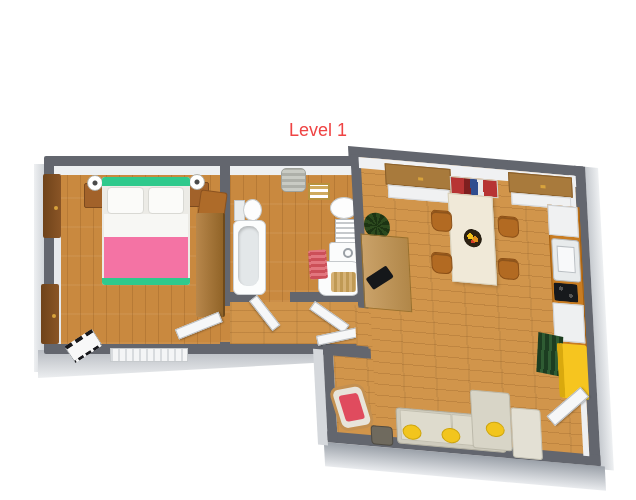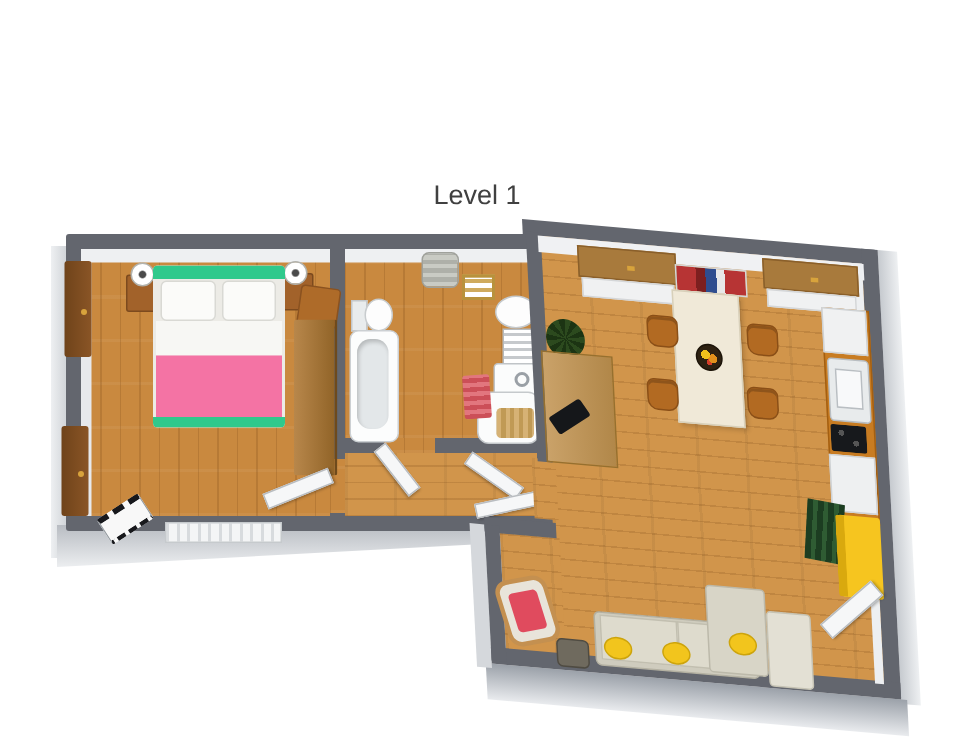--- a/index.html
+++ b/index.html
@@ -1,21 +1,21 @@
 <!DOCTYPE html>
 <html><head>
 <meta charset="utf-8">
 <style>
   html,body{margin:0;padding:0;background:#fff;}
   #stage{position:relative;width:636px;height:500px;background:#ffffff;overflow:hidden;
          font-family:"Liberation Sans", sans-serif;}
   .abs{position:absolute;}
 
   
-  #plan-title{left:0;top:120px;width:636px;text-align:center;font-size:18px;color:#404040;}
+  #plan-title{left:0;top:120px;width:636px;text-align:center;font-size:18px;color:#ef4444;}
 
   
   .wall{background:#63666e;}
   .wood-v{background-color:#c9893f;
     background-image:repeating-linear-gradient(90deg, rgba(110,62,16,.20) 0 1px, rgba(0,0,0,0) 1px 13px),
                      repeating-linear-gradient(0deg, rgba(255,255,255,.05) 0 2px, rgba(0,0,0,0) 2px 29px);}
   .wood-h{background-color:#d1954b;
     background-image:repeating-linear-gradient(0deg, rgba(110,62,16,.18) 0 1px, rgba(0,0,0,0) 1px 11px),
                      repeating-linear-gradient(90deg, rgba(0,0,0,.05) 0 2px, rgba(0,0,0,0) 2px 33px);}
   .face{background:#eef0f2;}

